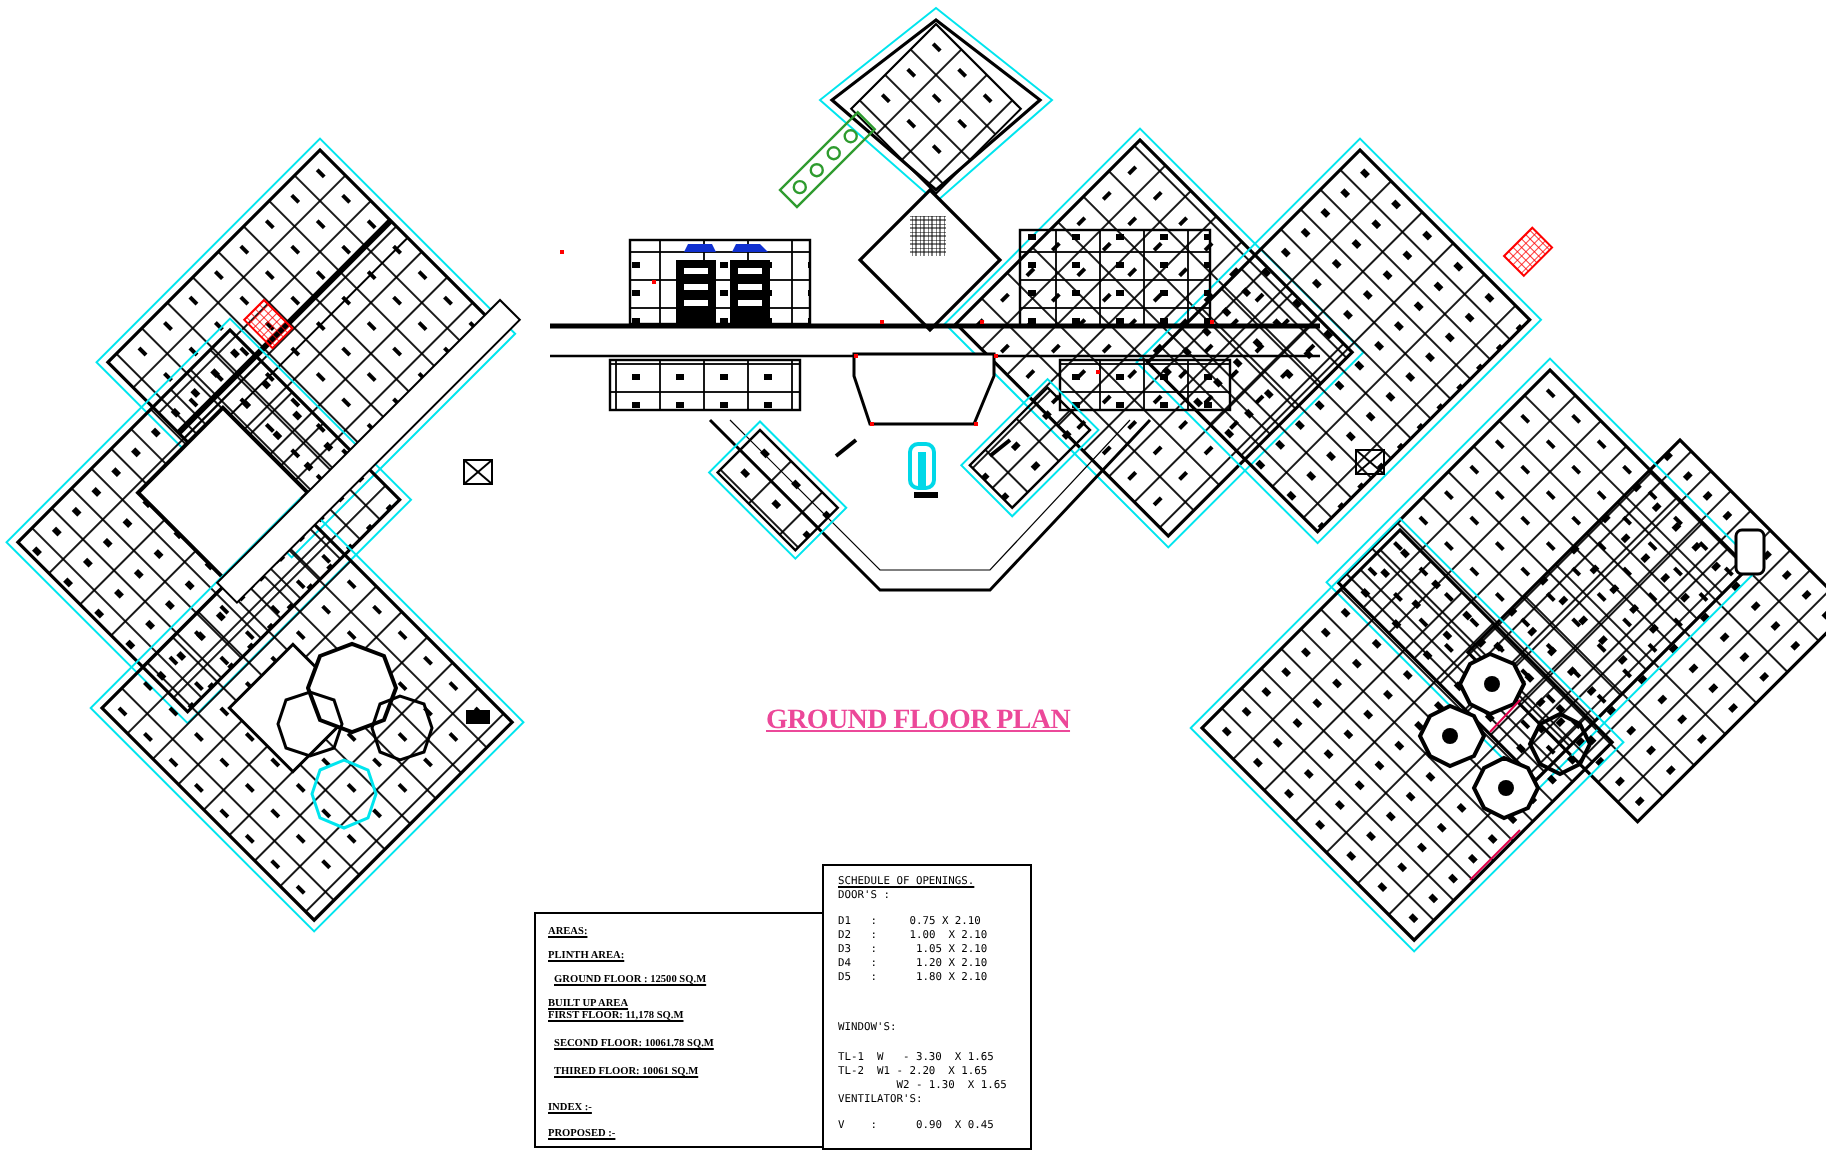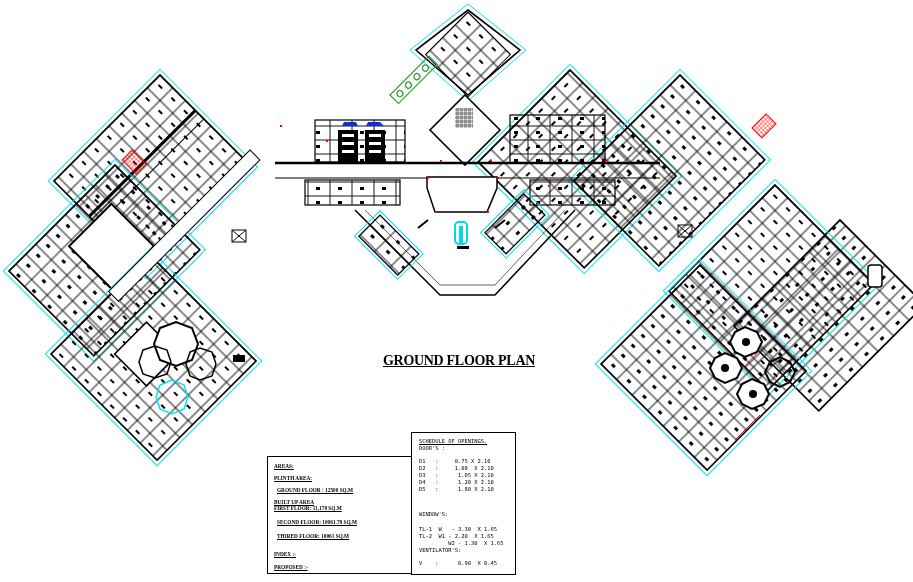--- a/index.html
+++ b/index.html
@@ -1,21 +1,21 @@
 <!DOCTYPE html>
 <html><head>
 <meta charset="utf-8">
 <style>
   html, body { margin:0; padding:0; background:#ffffff; }
   body { width:913px; height:582px; position:relative; overflow:hidden; font-family:"Liberation Serif", serif; }
   #plan { position:absolute; left:0; top:0; width:913px; height:582px; }
   .title {
     position:absolute; left:383px; top:353px; width:150px;
     font-family:"Liberation Serif", serif; font-weight:bold; font-size:14px;
-    letter-spacing:-0.3px; text-decoration:underline; color:#000000; white-space:nowrap;
+    letter-spacing:-0.3px; text-decoration:underline; color:#ec4899; white-space:nowrap;
   }
   .areas-box {
     position:absolute; left:267px; top:456px; width:145px; height:118px;
     border:1px solid #000; box-sizing:border-box; background:#fff;
     font-family:"Liberation Serif", serif; font-weight:bold; font-size:5.3px; color:#000;
   }
   .areas-box .ln { position:absolute; left:6px; text-decoration:underline; white-space:nowrap; }
   .sched-box {
     position:absolute; left:411px; top:432px; width:105px; height:143px;
     border:1px solid #000; box-sizing:border-box; background:#fff;

